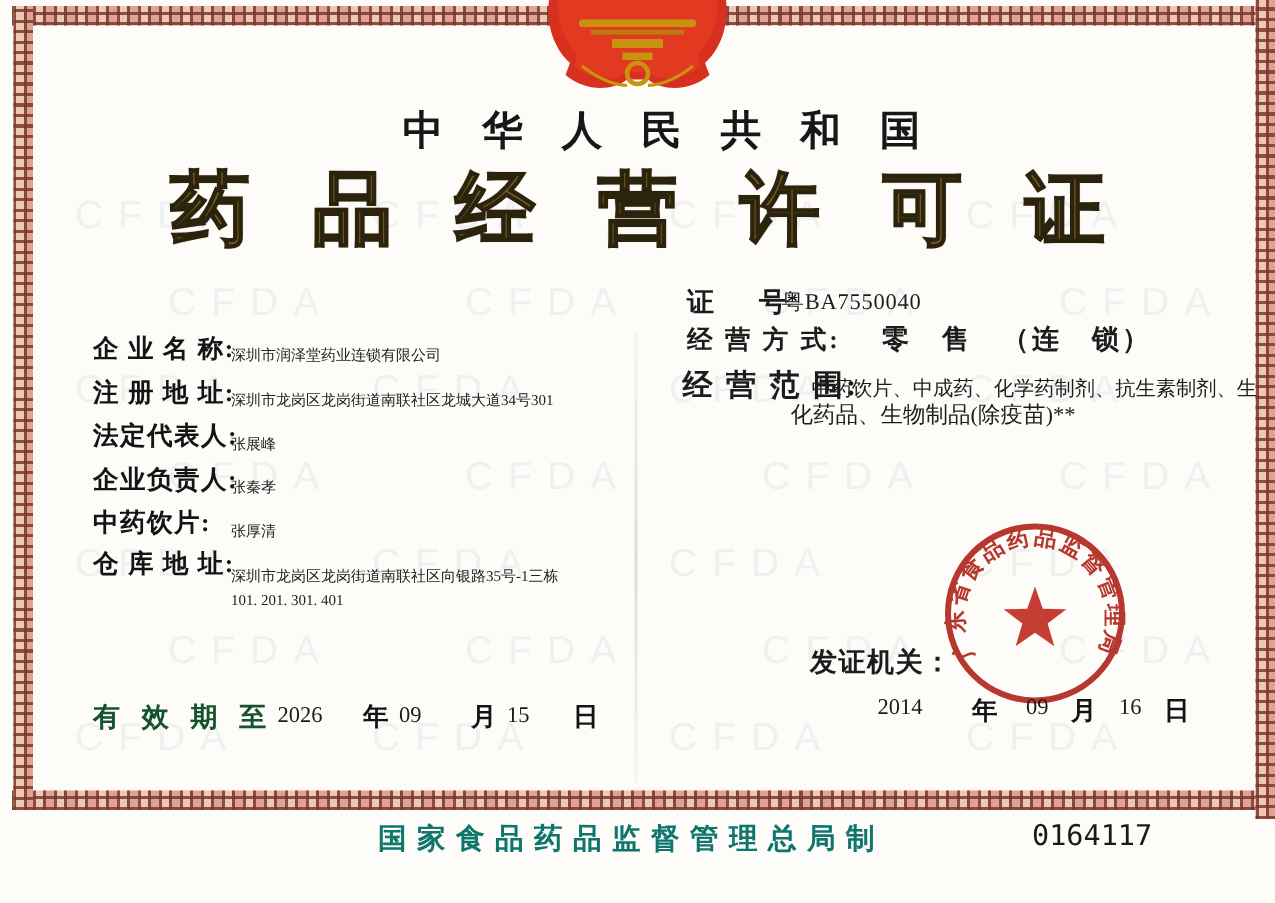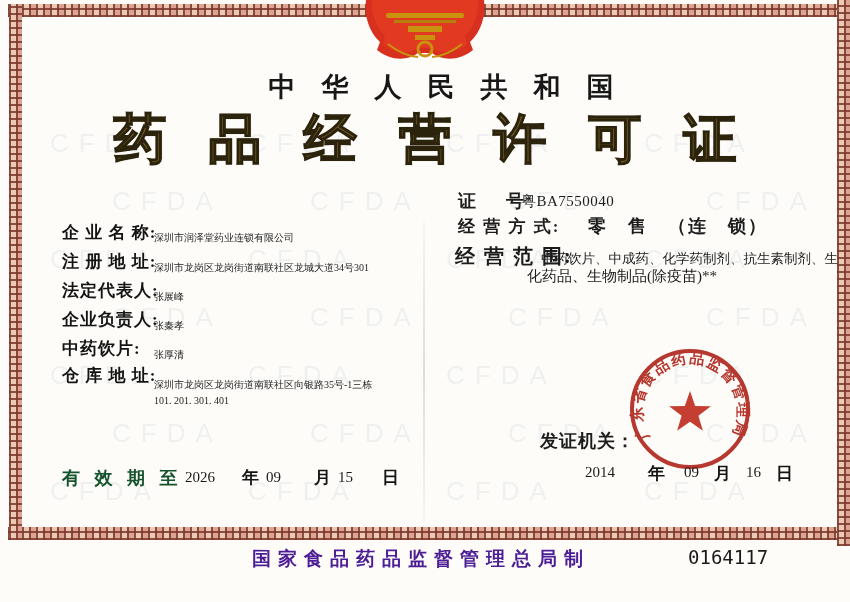--- a/index.html
+++ b/index.html
@@ -62,21 +62,21 @@
   .bsline2{position:absolute;left:527px;top:267px;font-size:15px;white-space:nowrap;}
   .issuerlabel{position:absolute;left:540px;top:429px;font-size:18px;font-weight:bold;letter-spacing:1px;}
   
   .daterow span{position:absolute;white-space:nowrap;}
   .num{font-size:15px;color:#1a1a1a;}
   .unit{font-size:17px;font-weight:bold;color:#141414;}
   .vlabel{font-size:18px;font-weight:bold;letter-spacing:5px;color:#14532d;}
   
   .maker{
     position:absolute;left:252px;top:546px;font-size:19px;font-weight:bold;
-    letter-spacing:7px;color:#4c1d95;white-space:nowrap;
+    letter-spacing:7px;color:#0f766e;white-space:nowrap;
   }
   .serial{
     position:absolute;left:688px;top:546px;font-size:19px;
     font-family:"DejaVu Sans Mono","Liberation Mono",monospace;color:#1a1a1a;
   }
   
   .emblem{position:absolute;left:358px;top:0;width:134px;height:62px;}
   .seal{position:absolute;left:620px;top:344px;width:140px;height:130px;opacity:.93;}
 </style>
 </head>

